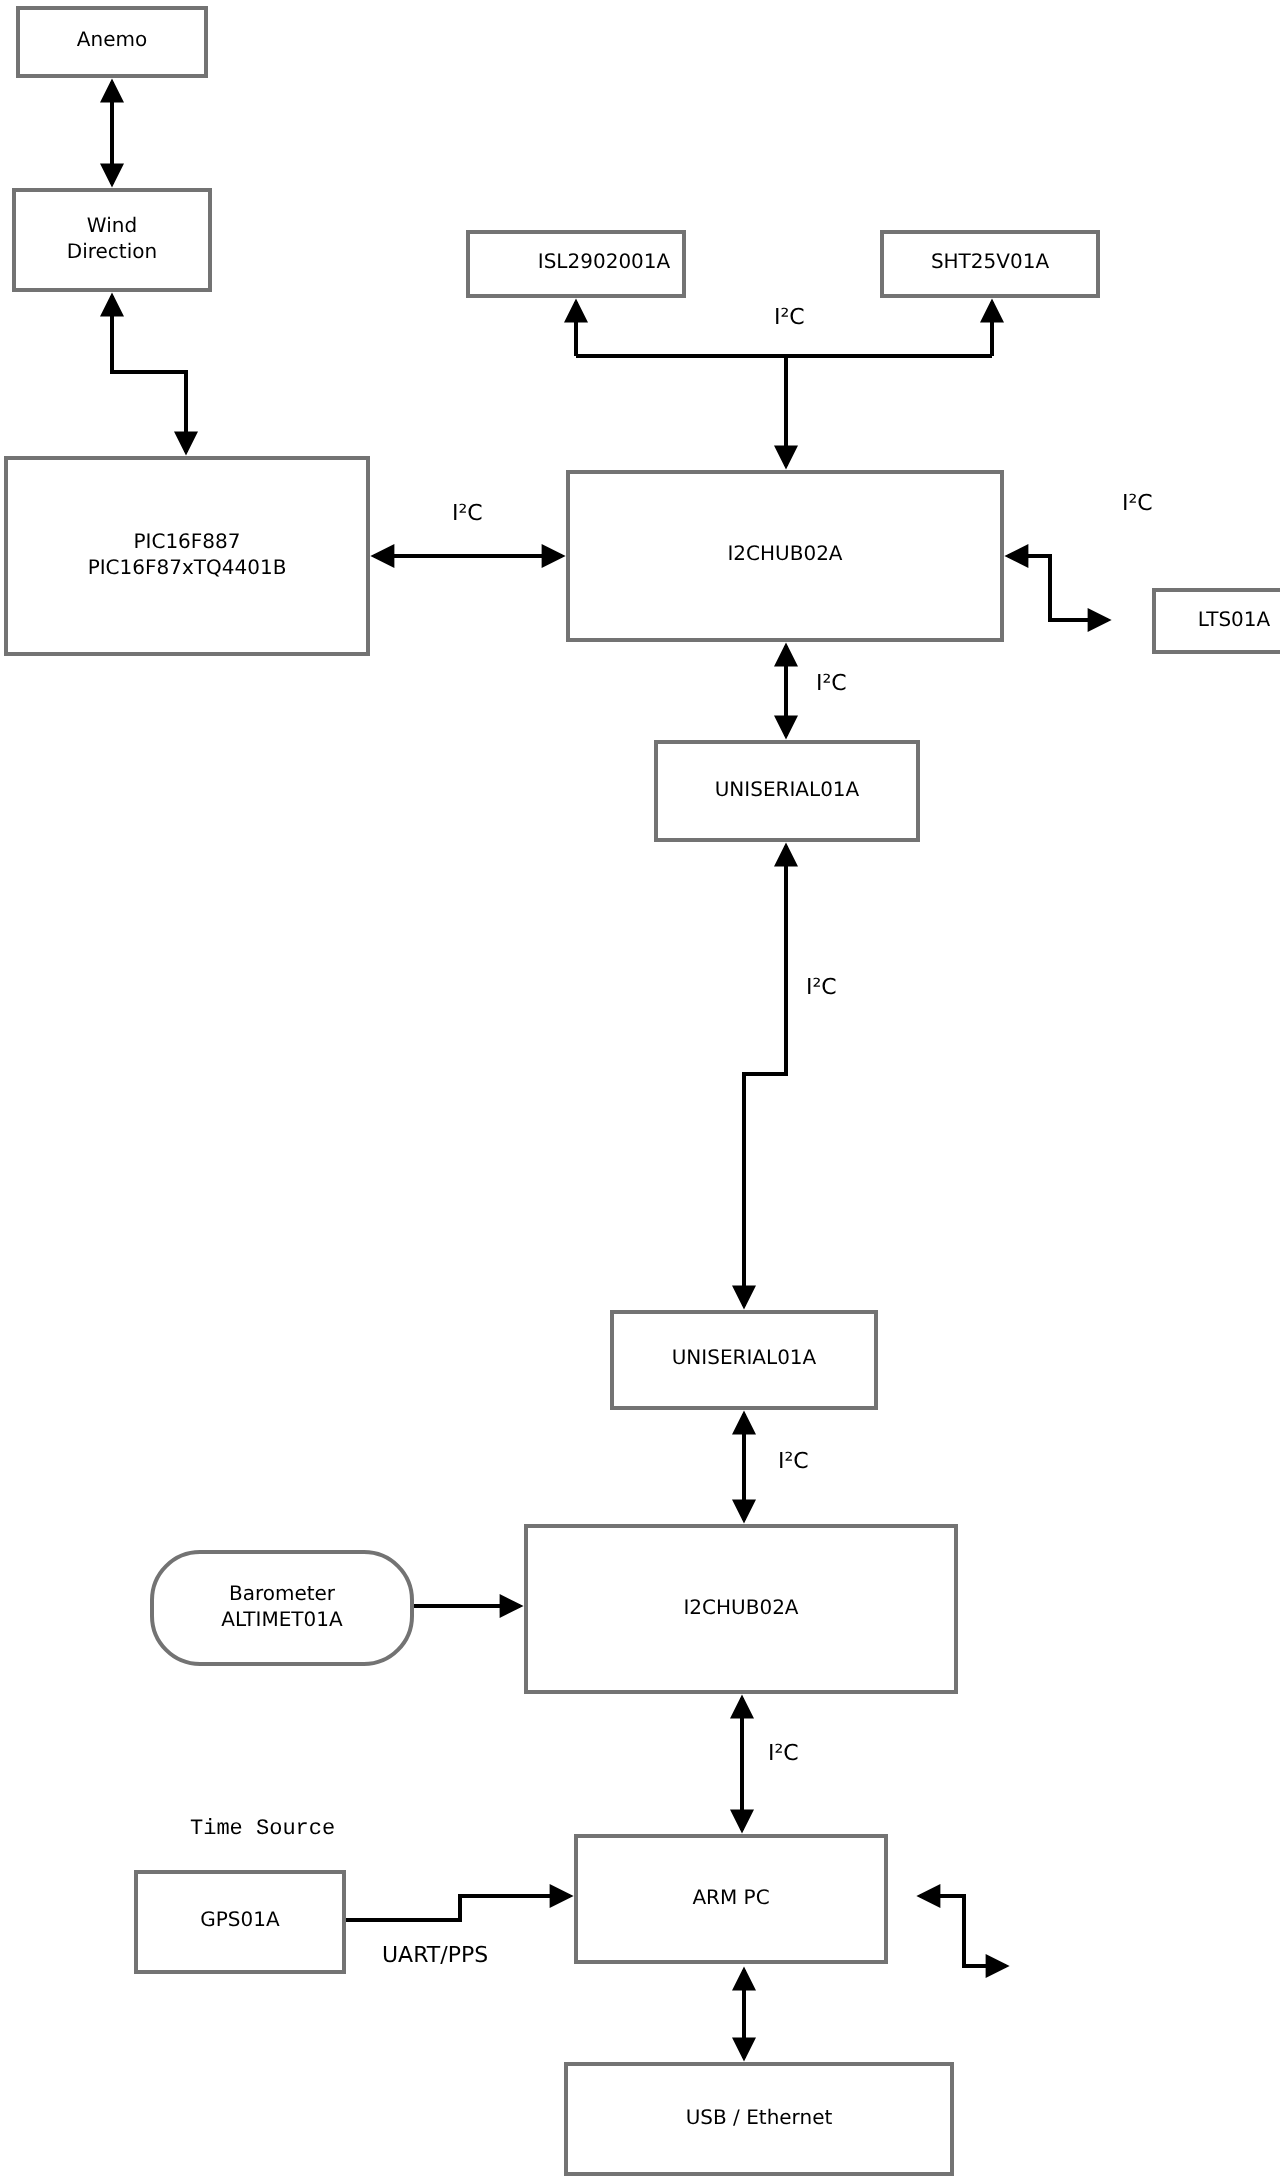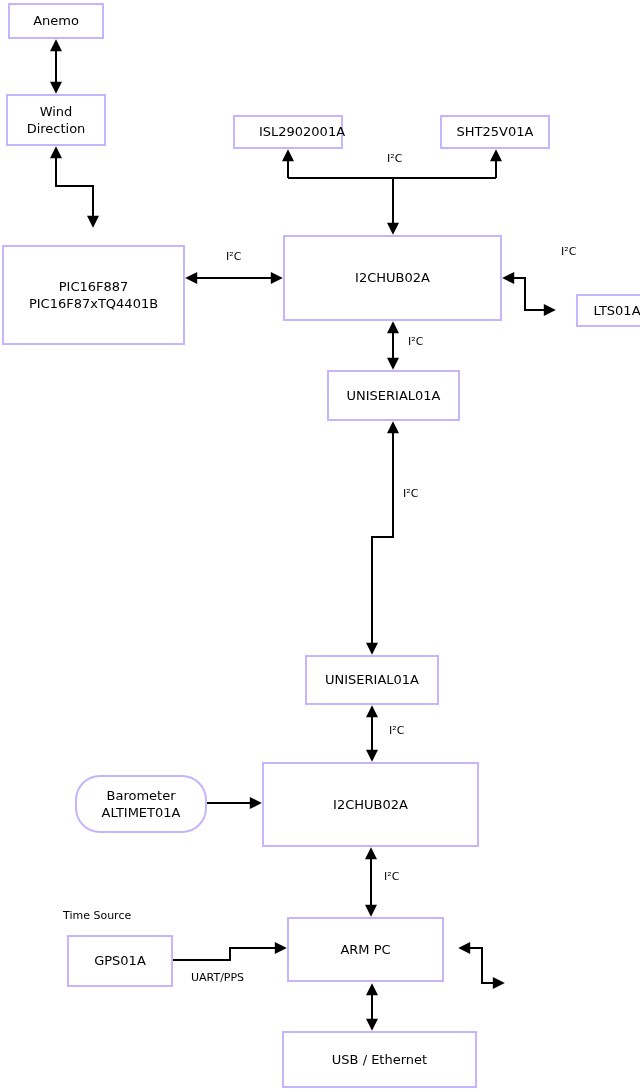--- a/index.html
+++ b/index.html
@@ -24,60 +24,60 @@
     height: 1089px;
   }
   .wires path {
     fill: none;
     stroke: #000000;
     stroke-width: 2;
   }
   .node {
     position: absolute;
     box-sizing: border-box;
-    border: 2px solid #c4b5fd;
+    border: 2px solid #737373;
     background: #ffffff;
     display: flex;
     align-items: center;
     justify-content: center;
     text-align: center;
-    font-size: 13px;
+    font-size: 10px;
     line-height: 1.32;
     white-space: pre-line;
   }
   .edge-label {
     position: absolute;
     font-size: 11px;
     white-space: nowrap;
   }
   
   .n-anemo      { left: 8px;   top: 3px;    width: 96px;  height: 36px; }
   .n-wind       { left: 6px;   top: 94px;   width: 100px; height: 52px; }
-  .n-pic        { left: 2px;   top: 228px;  width: 183px; height: 100px; margin-top: 17px; }
+  .n-pic        { left: 2px;   top: 228px;  width: 183px; height: 100px; }
   .n-isl        { left: 233px; top: 115px;  width: 110px; height: 34px; padding-left: 28px; }
   .n-sht        { left: 440px; top: 115px;  width: 110px; height: 34px; }
   .n-hub1       { left: 283px; top: 235px;  width: 219px; height: 86px; }
   .n-lts        { left: 576px; top: 294px;  width: 82px;  height: 33px; }
   .n-uni1       { left: 327px; top: 370px;  width: 133px; height: 51px; }
   .n-uni2       { left: 305px; top: 655px;  width: 134px; height: 50px; }
   .n-baro       { left: 75px;  top: 775px;  width: 132px; height: 58px; border-radius: 25px; }
   .n-hub2       { left: 262px; top: 762px;  width: 217px; height: 85px; }
   .n-armpc      { left: 287px; top: 917px;  width: 157px; height: 65px; }
   .n-gps        { left: 67px;  top: 935px;  width: 106px; height: 52px; }
   .n-sdcard     { left: 505px; top: 959px;  width: 108px; height: 48px; }
   .n-usb        { left: 282px; top: 1031px; width: 195px; height: 57px; }
   
   .l-i2c-pic        { left: 226px; top: 250px; }
   .l-i2c-branch     { left: 387px; top: 152px; }
   .l-i2c-lts        { left: 561px; top: 245px; }
   .l-i2c-hub-uni    { left: 408px; top: 335px; }
   .l-i2c-long       { left: 403px; top: 487px; }
   .l-i2c-uni-hub2   { left: 389px; top: 724px; }
   .l-i2c-hub2-arm   { left: 384px; top: 870px; }
-  .l-time-source    { left: 63px;  top: 909px; }
+  .l-time-source    { left: 95px;  top: 909px; font-family: Liberation Mono, monospace; }
   .l-uart-pps       { left: 191px; top: 971px; }
 </style>
 </head>
 <body>
 
 <div class="canvas">
 
   <svg class="wires" viewBox="0 0 640 1089" xmlns="http://www.w3.org/2000/svg">
     <defs>
       <marker id="arrow" viewBox="0 0 10 10" refX="8.5" refY="5" markerWidth="8" markerHeight="6" orient="auto-start-reverse">

